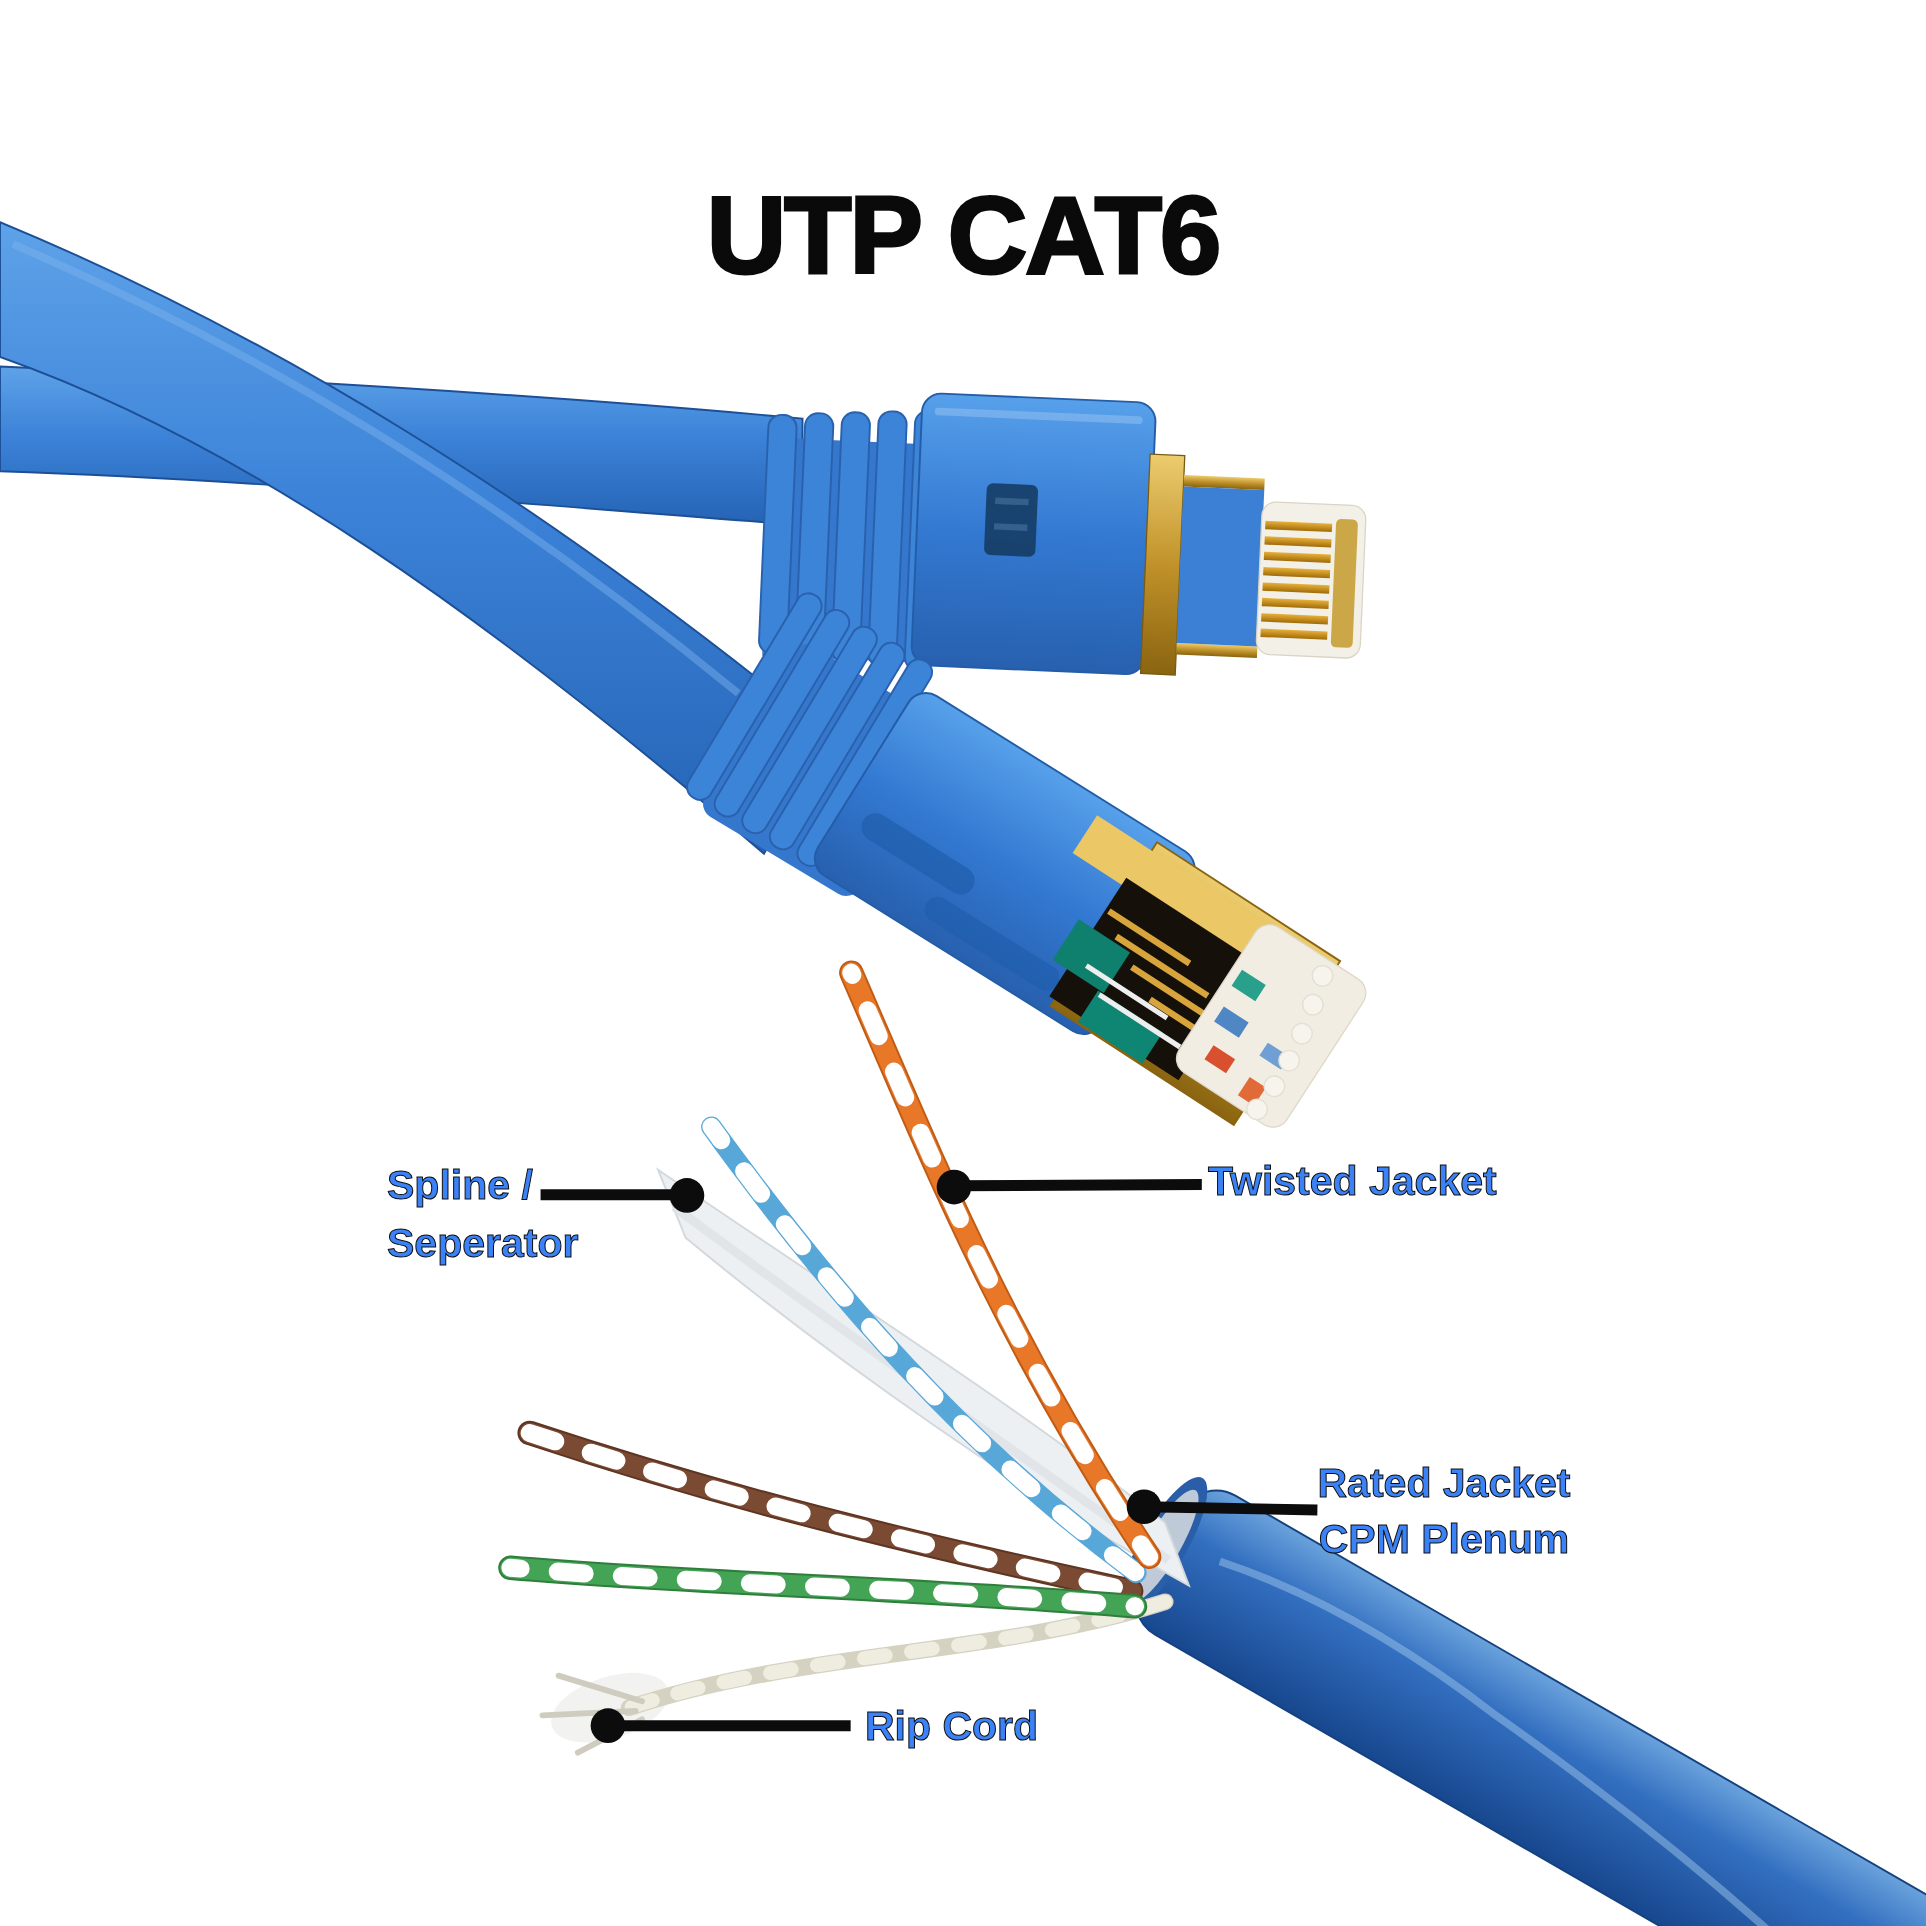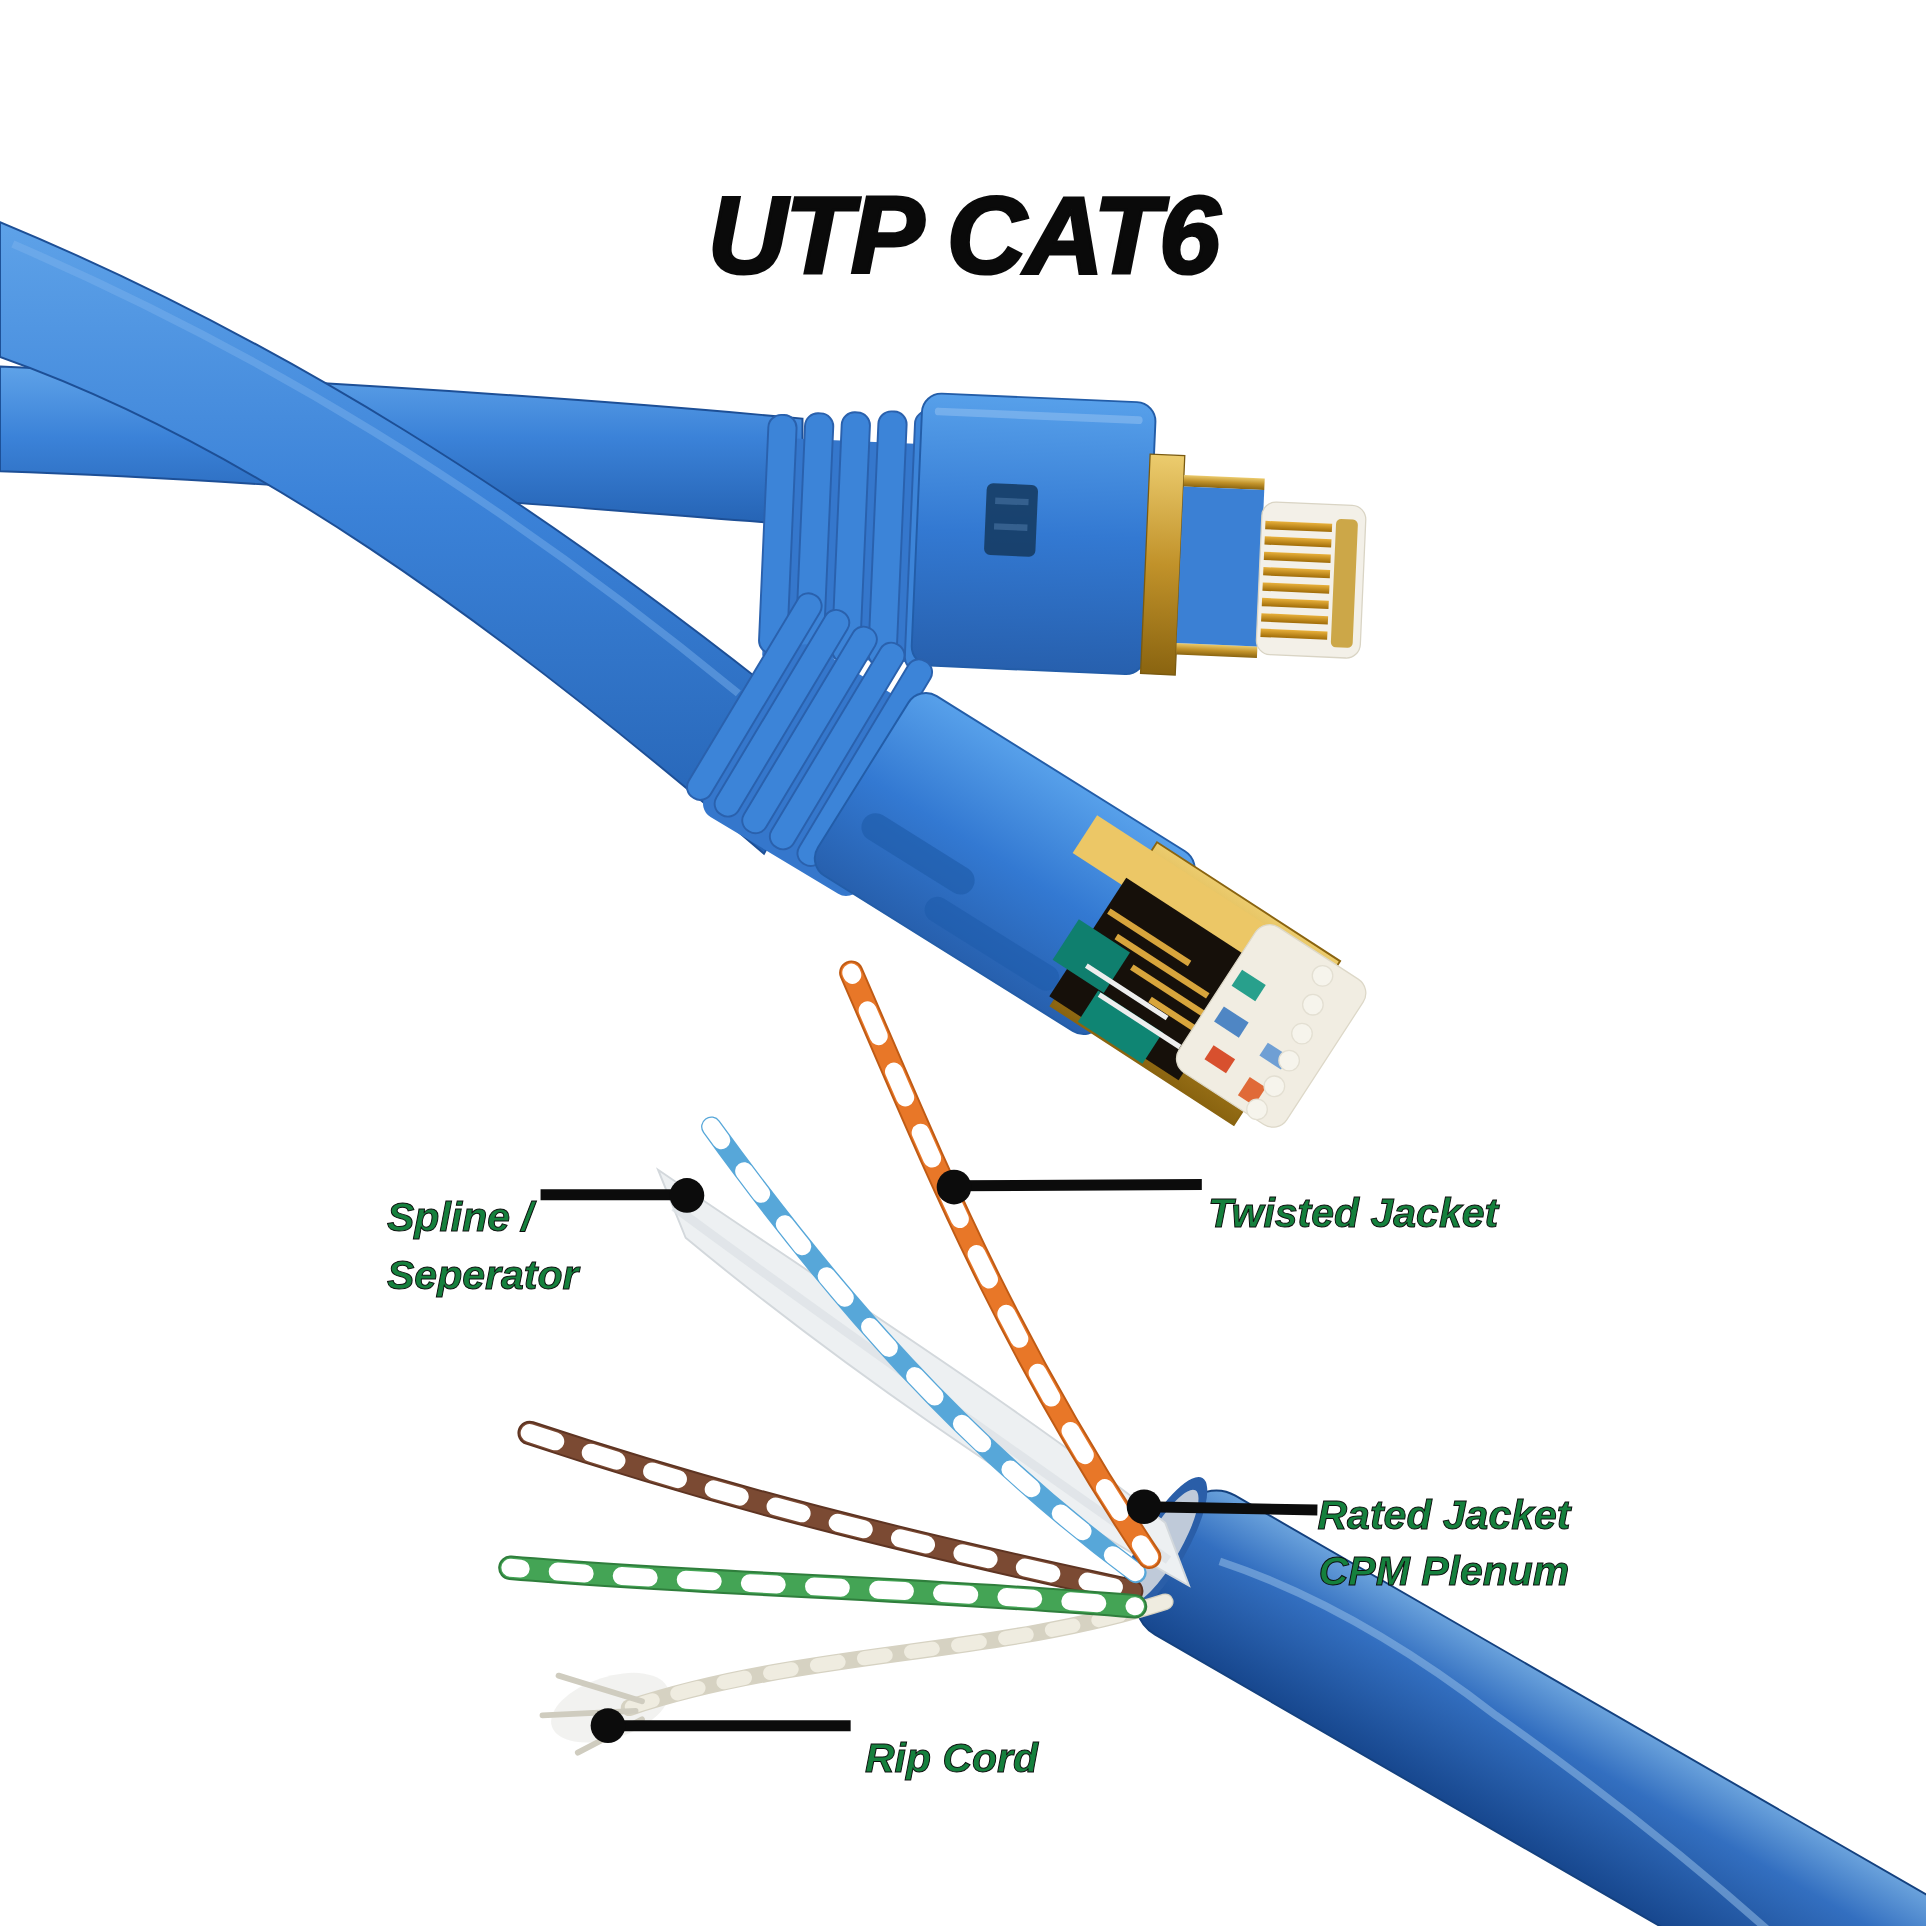--- a/index.html
+++ b/index.html
@@ -1,24 +1,24 @@
 <!DOCTYPE html>
 <html style="font-size:10.3px"><head>
 <meta charset="utf-8">
 <style>
   html,body{margin:0;padding:0;background:#fff;}
   body{width:1926px;height:1926px;position:relative;overflow:hidden;
        font-family:"Liberation Sans","DejaVu Sans",sans-serif;color:#111;}
-  .canvas{position:absolute;inset:0;width:1626px;height:1926px;font-style:italic;}
+  .canvas{position:absolute;inset:0;width:1626px;height:1926px;}
   svg.art{position:absolute;left:0;top:0;}
   .page-title{position:absolute;left:0;top:171px;width:1926px;text-align:center;
       font-size:110px;font-weight:bold;letter-spacing:-1.9px;line-height:128px;color:#0a0a0a;
       -webkit-text-stroke:3.2px #0a0a0a;}
   .callout-label{position:absolute;font-size:41px;font-weight:bold;line-height:58px;
-      color:#15803d;-webkit-text-stroke:1px #0d0d0d;white-space:nowrap;margin-top:32px;}
+      color:#3b82f6;-webkit-text-stroke:1px #0d0d0d;white-space:nowrap;}
   .lbl-spline{left:387px;top:1156px;}
   .lbl-twisted{left:1208px;top:1153px;line-height:56px;}
   .lbl-jacket{left:1303px;top:1455px;width:282px;text-align:center;line-height:56px;}
   .lbl-rip{left:865px;top:1698px;line-height:56px;}
 </style>
 </head>
 <body>
 
 <div class="canvas">
 

